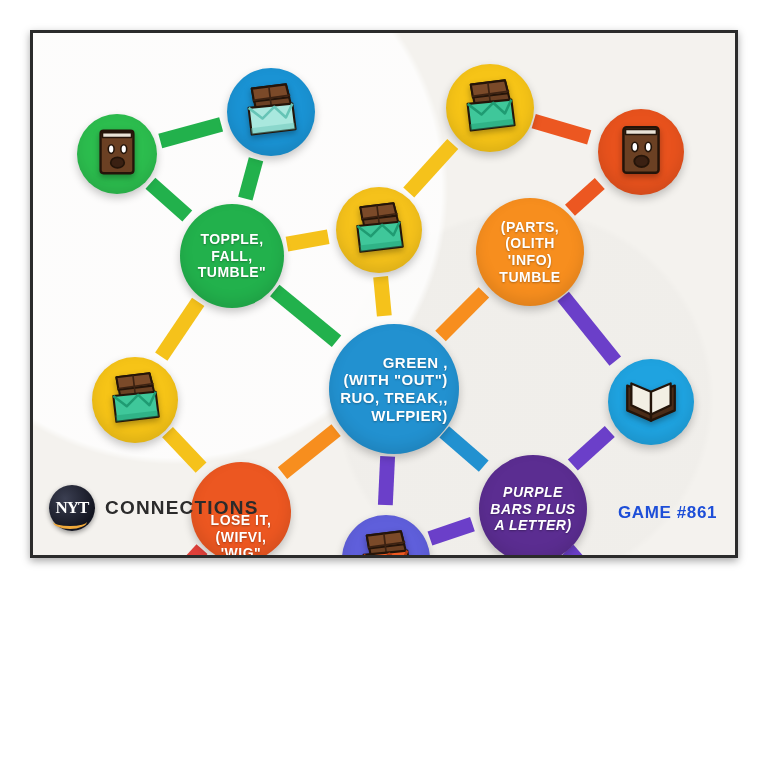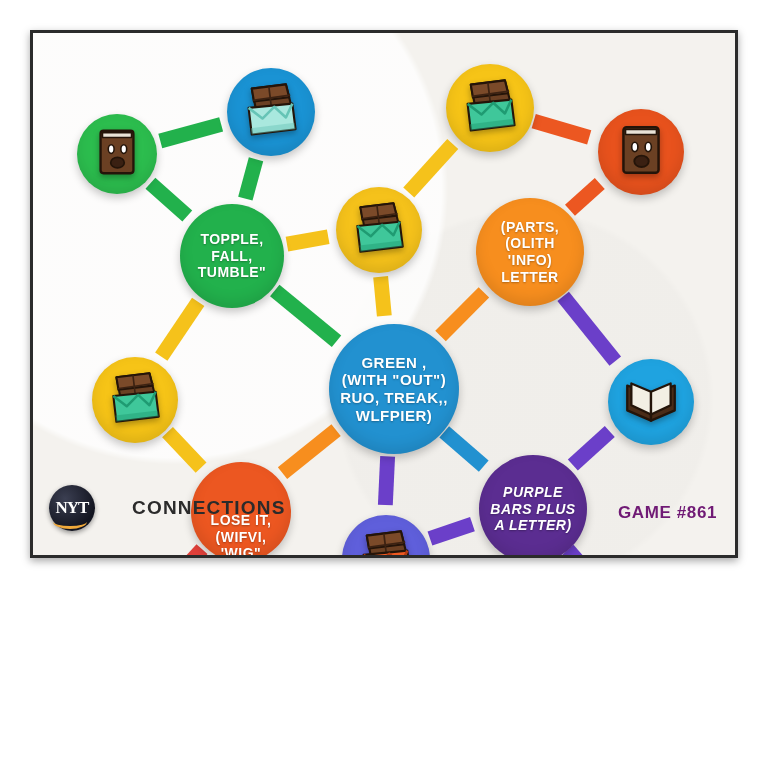--- a/index.html
+++ b/index.html
@@ -41,21 +41,21 @@
   .node .lbl{
     color:#fff;
     font-weight:bold;
     text-align:center;
     letter-spacing:.5px;
     line-height:1.18;
     text-shadow:0 1px 2px rgba(0,0,0,.30);
     padding:0 6px;
     white-space:pre-line;
   }
-  .cat-hub .lbl{font-size:15px;}
+  .cat-hub .lbl{font-size:15px;text-align:right;}
   .cat .lbl{font-size:14px;}
 
   
   .icon-node{overflow:hidden;}
   .ico{
     position:relative;
     filter:drop-shadow(0 3px 3px rgba(0,0,0,.3));
   }
 
   
@@ -73,25 +73,25 @@
     color:#fff;font-weight:bold;font-size:17px;letter-spacing:-1px;
     box-shadow:0 2px 5px rgba(0,0,0,.4);
     position:relative;
     font-family:"Liberation Serif", serif;
   }
   #logo:after{
     content:"";position:absolute;left:4px;bottom:2px;width:34px;height:12px;
     border-bottom:3px solid #f0a93b;border-radius:0 0 50% 50%;
   }
   #brand-text{
-    font-size:19px;font-weight:bold;color:#2b2b2b;letter-spacing:1.2px;margin-left:27px;
+    font-size:19px;font-weight:bold;color:#2b2b2b;letter-spacing:1.2px;
   }
   #gameno{
     position:absolute;right:18px;bottom:16px;
-    font-size:17px;font-weight:bold;color:#701a75;letter-spacing:.6px;
+    font-size:17px;font-weight:bold;color:#1d4ed8;letter-spacing:.6px;
   }
   .crumbs{position:absolute;}
 </style>
 </head>
 <body>
 
 <div id="board">
 
   <div class="svgwrap">
     <svg id="edges-svg" width="702" height="702" viewBox="0 0 708 708">
@@ -257,21 +257,21 @@
   </svg></span>
       </div>
       <div class="node cat" style="left: 199px; top: 223px; width: 104px; height: 104px; background: rgb(34, 177, 76);">
         <div class="lbl">TOPPLE,
 FALL,
 TUMBLE"</div>
       </div>
       <div class="node cat" style="left: 497px; top: 219px; width: 108px; height: 108px; background: rgb(247, 142, 30);">
         <div class="lbl">(PARTS,
 (OLITH 'INFO)
-LETTER</div>
+TUMBLE</div>
       </div>
       <div class="node cat-hub" style="left: 361px; top: 356px; width: 130px; height: 130px; background: rgb(34, 145, 208);">
         <div class="lbl">GREEN ,
 (WITH "OUT")
 RUO, TREAK,,
 WLFPIER)</div>
       </div>
       <div class="node cat" style="left: 208px; top: 479px; width: 100px; height: 100px; background: rgb(236, 87, 33); align-items: flex-end;">
         <div class="lbl">LOSE IT,
 (WIFVI,

